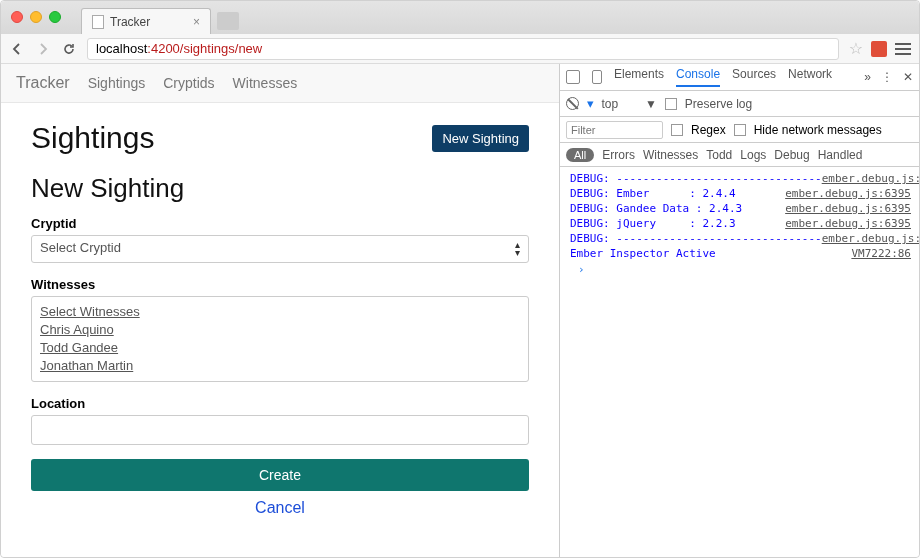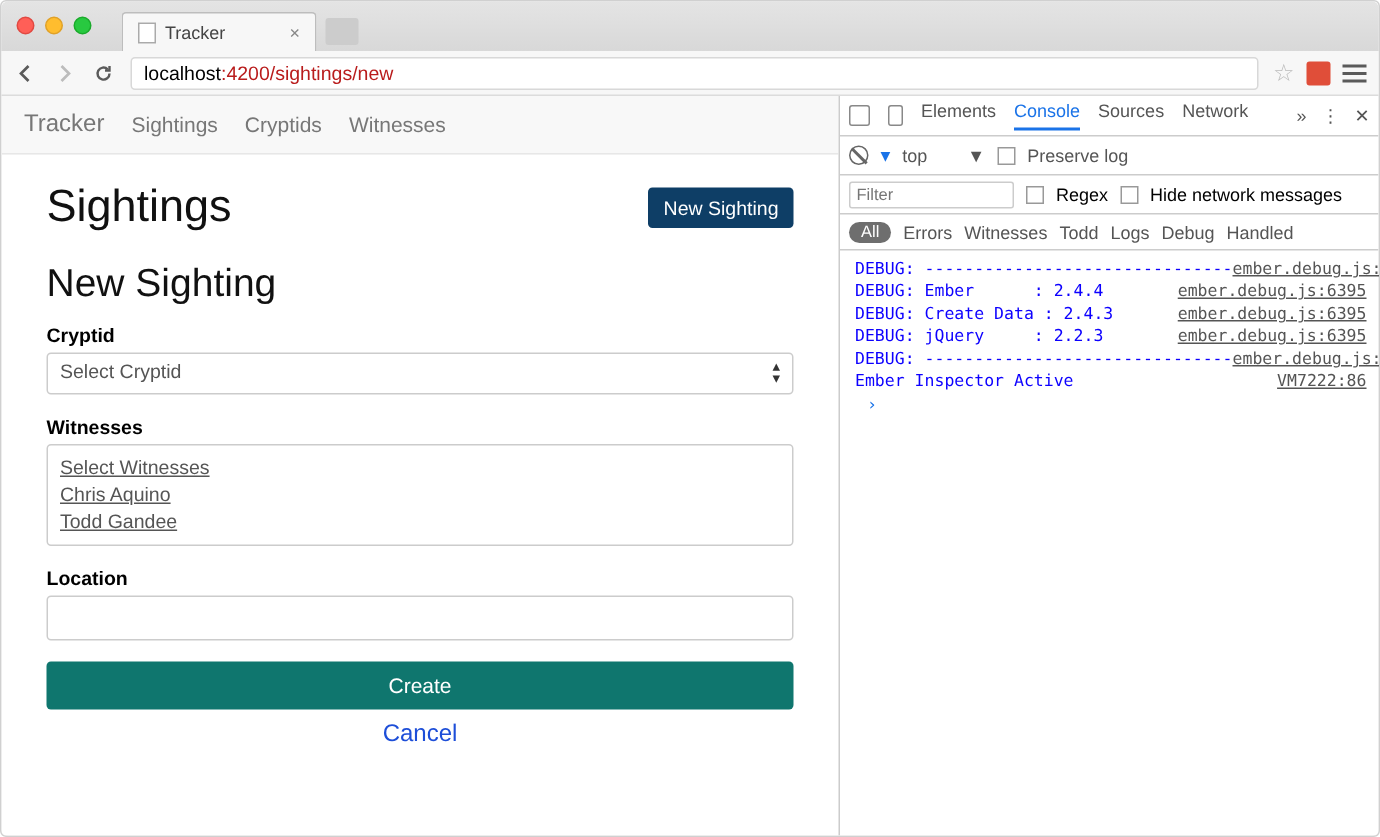--- a/index.html
+++ b/index.html
@@ -56,21 +56,21 @@
 .dt-tabs .ph { width:10px; height:14px; border:1px solid #888; border-radius:2px; }
 .dt-tab { cursor:pointer; padding-bottom:4px; border-bottom:2px solid transparent; }
 .dt-tab.active { color:#1a73e8; border-bottom:2px solid #1a73e8; }
 .dt-more { margin-left:auto; display:flex; gap:10px; align-items:center;}
 .dt-filterbar { height:26px; border-bottom:1px solid #ccc; display:flex; align-items:center; padding:0 6px; gap:8px; color:#555;}
 .nosign{width:13px;height:13px;border:1.5px solid #666;border-radius:50%;position:relative;}
 .nosign::after{content:"";position:absolute;width:14px;height:1.5px;background:#666;top:5px;left:-1px;transform:rotate(45deg);} 
 .funnel{color:#1a73e8;font-size:13px;}
 .cb{width:12px;height:12px;border:1px solid #999;background:#fff;}
 .dt-row2 { height:26px; border-bottom:1px solid #ccc; display:flex; align-items:center; padding:0 6px; gap:8px;}
-.dt-filter-input { width:110px; height:18px; border:1px solid #ccc; border-radius:2px; font-size:11px; padding:0 4px; color:#888;}
+.dt-filter-input { width:97px; height:18px; border:1px solid #ccc; border-radius:2px; font-size:11px; padding:0 4px; color:#888;}
 .dt-levels { height:24px; border-bottom:1px solid #ccc; display:flex; align-items:center; padding:0 6px; gap:8px; color:#555;}
 .pill { background:#6e6e6e;color:#fff;border-radius:8px;padding:1px 8px;font-size:11px;}
 .console { flex:1; overflow:auto; font-family: Menlo, monospace; font-size:11px; padding:4px 0 4px 10px;}
 .cl { display:flex; justify-content:space-between; padding:1px 8px 1px 0; white-space:pre; }
 .cl .msg { color:#0d00ff; }
 .cl .src { color:#555; text-decoration:underline; }
 .prompt{color:#1a73e8;padding:2px 8px;}
 
 svg { display:block; }
 </style>
@@ -147,20 +147,21 @@
             <span class="caret">▴<br>▾</span>
           </div>
         </div>
 
         <div class="form-group">
           <label>Witnesses</label>
           <div class="multiselect">
             <div>Select Witnesses</div>
             <div>Chris Aquino</div>
             <div>Todd Gandee</div>
+            <div>Jonathan Martin</div>
           </div>
         </div>
 
         <div class="form-group">
           <label>Location</label>
           <input class="textinput" style="">
         </div>
 
         <button class="btn-block">Create</button>
         <a class="cancel">Cancel</a>
@@ -204,21 +205,21 @@
         <span>Witnesses</span>
         <span>Todd</span>
         <span>Logs</span>
         <span>Debug</span>
         <span>Handled</span>
       </div>
 
       <div class="console">
         <div class="cl"><span class="msg">DEBUG: -------------------------------</span><span class="src">ember.debug.js:6395</span></div>
         <div class="cl"><span class="msg">DEBUG: Ember      : 2.4.4</span><span class="src">ember.debug.js:6395</span></div>
-        <div class="cl"><span class="msg">DEBUG: Create Data : 2.4.3</span><span class="src">ember.debug.js:6395</span></div>
+        <div class="cl"><span class="msg">DEBUG: Gandee Data : 2.4.3</span><span class="src">ember.debug.js:6395</span></div>
         <div class="cl"><span class="msg">DEBUG: jQuery     : 2.2.3</span><span class="src">ember.debug.js:6395</span></div>
         <div class="cl"><span class="msg">DEBUG: -------------------------------</span><span class="src">ember.debug.js:6395</span></div>
         <div class="cl"><span class="msg">Ember Inspector Active</span><span class="src">VM7222:86</span></div>
         <div class="prompt">›</div>
       </div>
     </div>
   </div>
 </div>
 
 </body></html>

